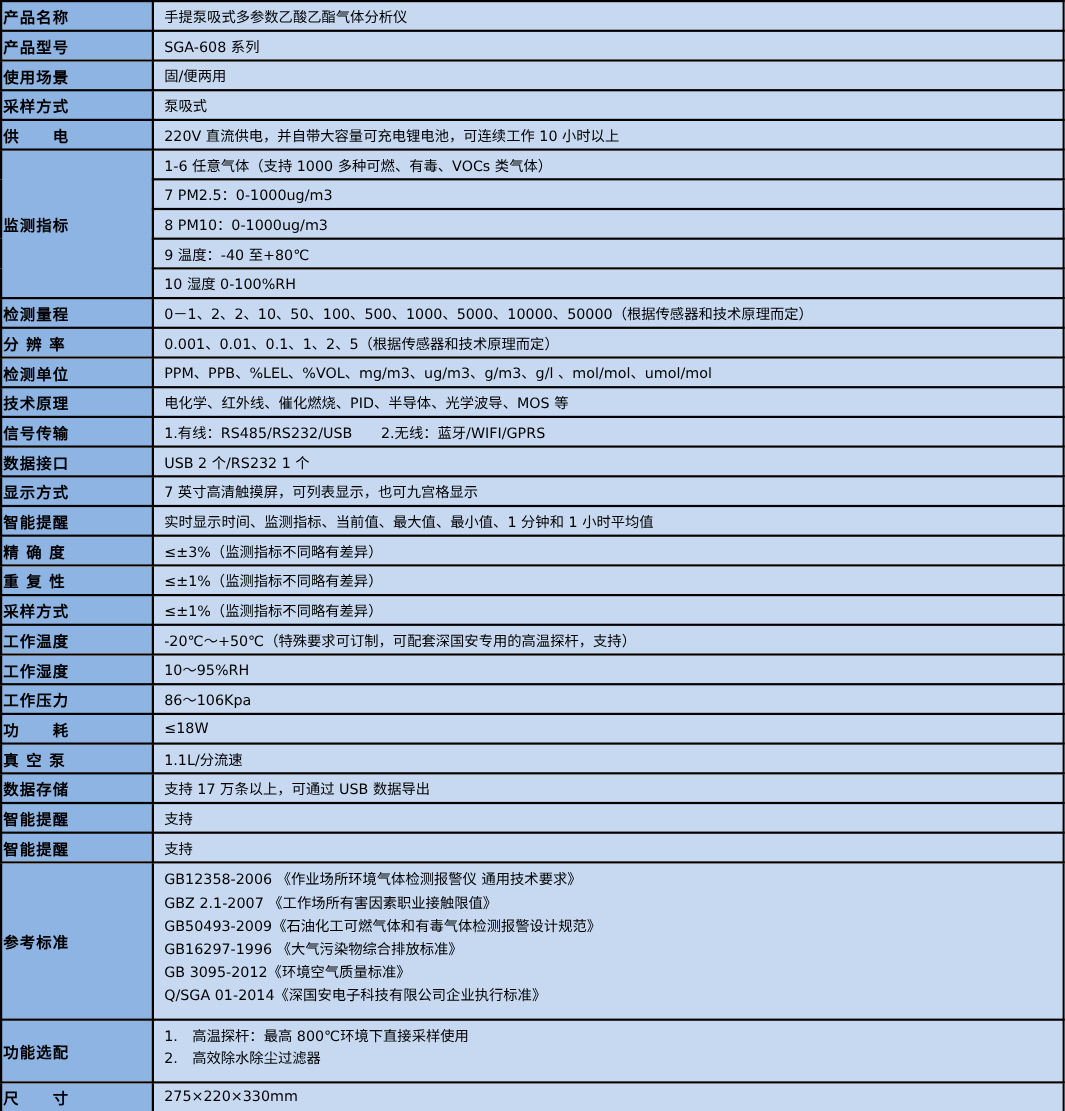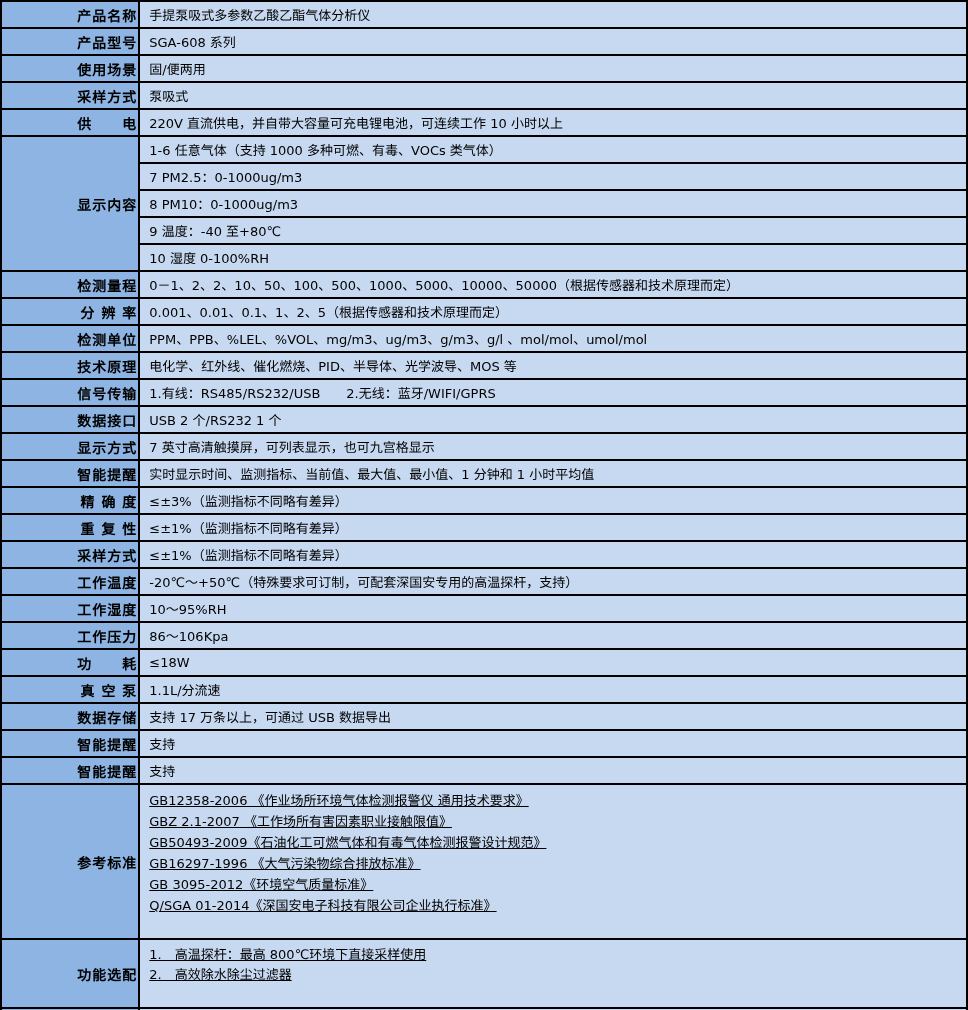--- a/index.html
+++ b/index.html
@@ -18,36 +18,35 @@
     border: 2px solid #000000;
     overflow: hidden;
     white-space: nowrap;
   }
   .col-label { width: 138px; }
   .col-value { width: 826px; }
   tr.r { height: 27px; }
   td.L {
     background: #8DB4E2;
     font-weight: bold;
-    text-align: right;
+    text-align: left;
     vertical-align: middle;
     font-size: 14px;
     letter-spacing: 1px;
   }
   td.V {
     background: #C7D9F1;
     vertical-align: middle;
     font-size: 13px;
     padding: 2px 6px 2px 9px;
   }
   td.V.multi {
     white-space: normal;
     padding-top: 5px;
-    padding-bottom: 22px;
-    text-decoration: underline;
+    padding-bottom: 10px;
   }
   td.V.multi div {
     line-height: 20px;
     white-space: nowrap;
   }
   td.V.ref div { line-height: 21px; }
   td.V.opt div { line-height: 20px; }
 </style>
 </head>
 <body>
@@ -74,21 +73,21 @@
   <tr class="r">
     <td class="L">采样方式</td>
     <td class="V">泵吸式</td>
   </tr>
   <tr class="r">
     <td class="L">供　　电</td>
     <td class="V">220V 直流供电，并自带大容量可充电锂电池，可连续工作 10 小时以上</td>
   </tr>
 
   <tr class="r">
-    <td class="L" rowspan="5">显示内容</td>
+    <td class="L" rowspan="5">监测指标</td>
     <td class="V">1-6 任意气体（支持 1000 多种可燃、有毒、VOCs 类气体）</td>
   </tr>
   <tr class="r">
     <td class="V">7 PM2.5：0-1000ug/m3</td>
   </tr>
   <tr class="r">
     <td class="V">8 PM10：0-1000ug/m3</td>
   </tr>
   <tr class="r">
     <td class="V">9 温度：-40 至+80℃</td>

